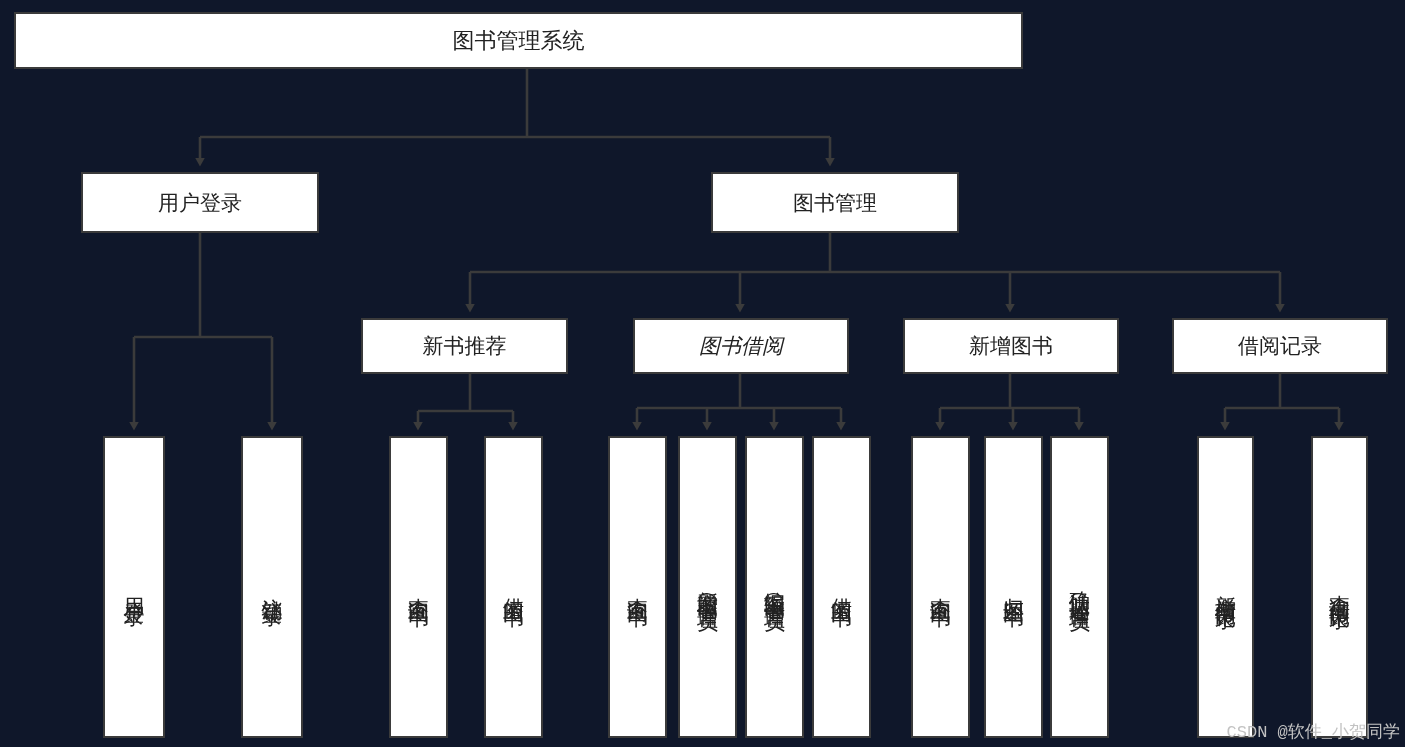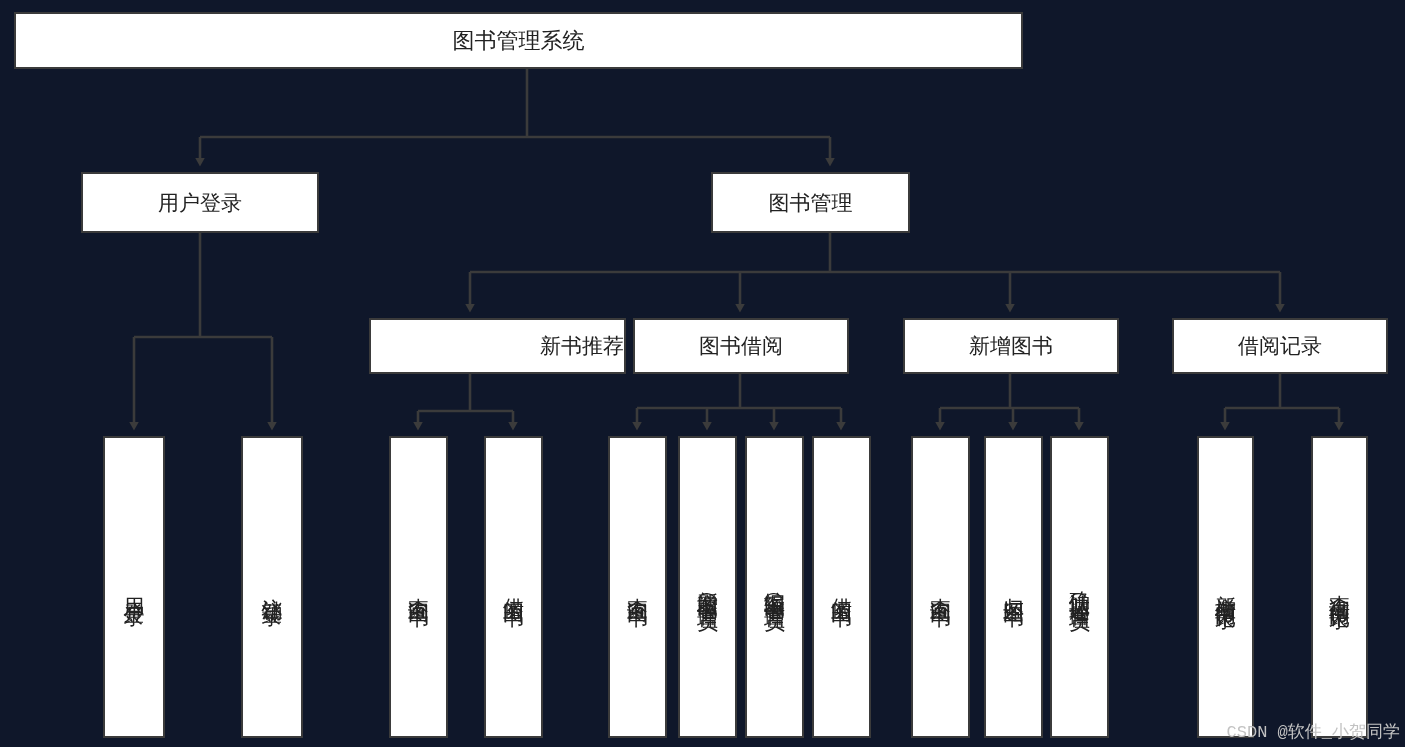--- a/index.html
+++ b/index.html
@@ -34,28 +34,28 @@
   }
   .node-root{
     left:14px; top:12px; width:1009px; height:57px;
     font-size:22px;
   }
   .node-l1{
     top:172px; height:61px;
     font-size:21px;
   }
   .node-l1.a{ left:81px; width:238px; }
-  .node-l1.b{ left:711px; width:199px; }
+  .node-l1.b{ left:711px; width:248px; }
 
   .node-l2{
     top:318px; height:56px;
     font-size:21px;
   }
-  .node-l2.g1{ left:369px; width:257px;justify-content:flex-end; }
-  .node-l2.g2{ left:633px; width:216px; }
+  .node-l2.g1{ left:361px; width:207px; }
+  .node-l2.g2{ left:633px; width:216px;font-style:italic; }
   .node-l2.g3{ left:903px; width:216px; }
   .node-l2.g4{ left:1172px; width:216px;font-family:Liberation Serif, serif; }
 
   .leaf{
     top:436px; height:302px;
     font-size:21px;
     padding:8px 2px;
   }
   .leaf .vtext{
     writing-mode:vertical-rl;

